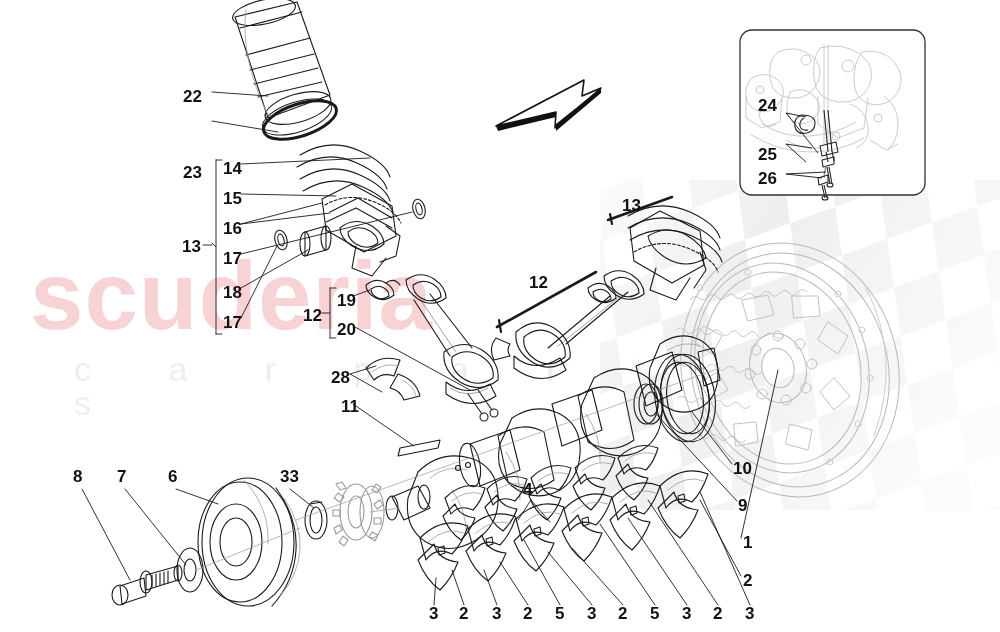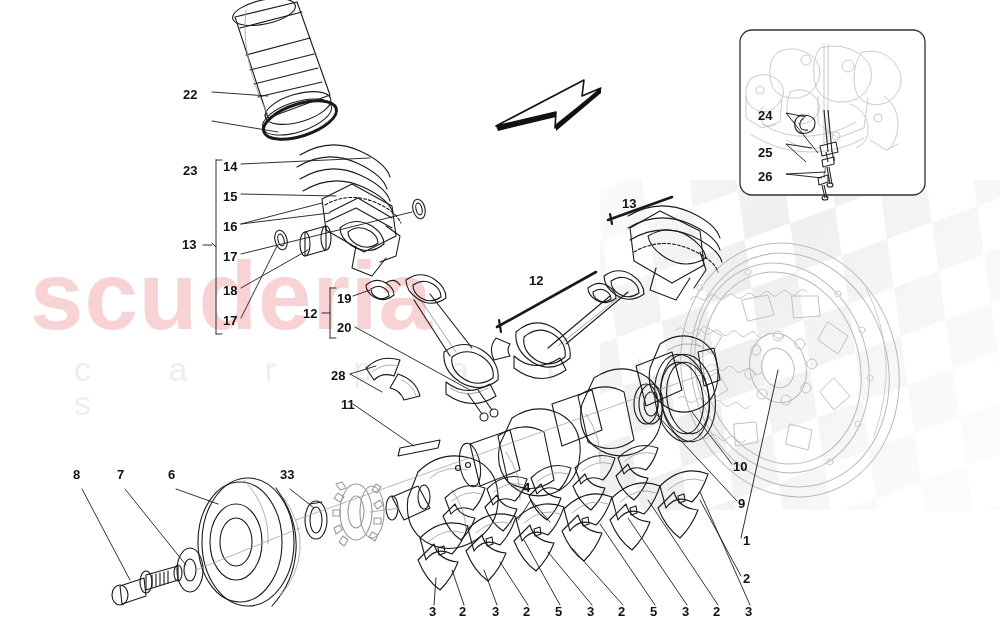--- a/index.html
+++ b/index.html
@@ -44,21 +44,21 @@
     font-size: 34px;
     font-weight: normal;
     letter-spacing: 34px;
     color: #eeeeee;
     user-select: none;
     line-height: 1;
   }
   .lbl {
     position: absolute;
     font-family: "Liberation Sans", sans-serif;
-    font-size: 13px;
+    font-size: 17px;
     font-weight: bold;
     color: #111111;
     white-space: nowrap;
     user-select: none;
   }
 </style>
 </head>
 <body>
 
 <div id="page">
@@ -587,18 +587,18 @@
     <div class="lbl" style="left:492px;  top:604px;">3</div>
     <div class="lbl" style="left:523px;  top:604px;">2</div>
     <div class="lbl" style="left:555px;  top:604px;">5</div>
     <div class="lbl" style="left:587px;  top:604px;">3</div>
     <div class="lbl" style="left:618px;  top:604px;">2</div>
     <div class="lbl" style="left:650px;  top:604px;">5</div>
     <div class="lbl" style="left:682px;  top:604px;">3</div>
     <div class="lbl" style="left:713px;  top:604px;">2</div>
     <div class="lbl" style="left:745px;  top:604px;">3</div>
 
-    <div class="lbl" style="left:758px;  top:108px;">24</div>
+    <div class="lbl" style="left:758px;  top:96px;">24</div>
     <div class="lbl" style="left:758px;  top:139px;margin-top:6px;">25</div>
     <div class="lbl" style="left:758px;  top:169px;">26</div>
   </div>
 
 </div>
 
 </body></html>

